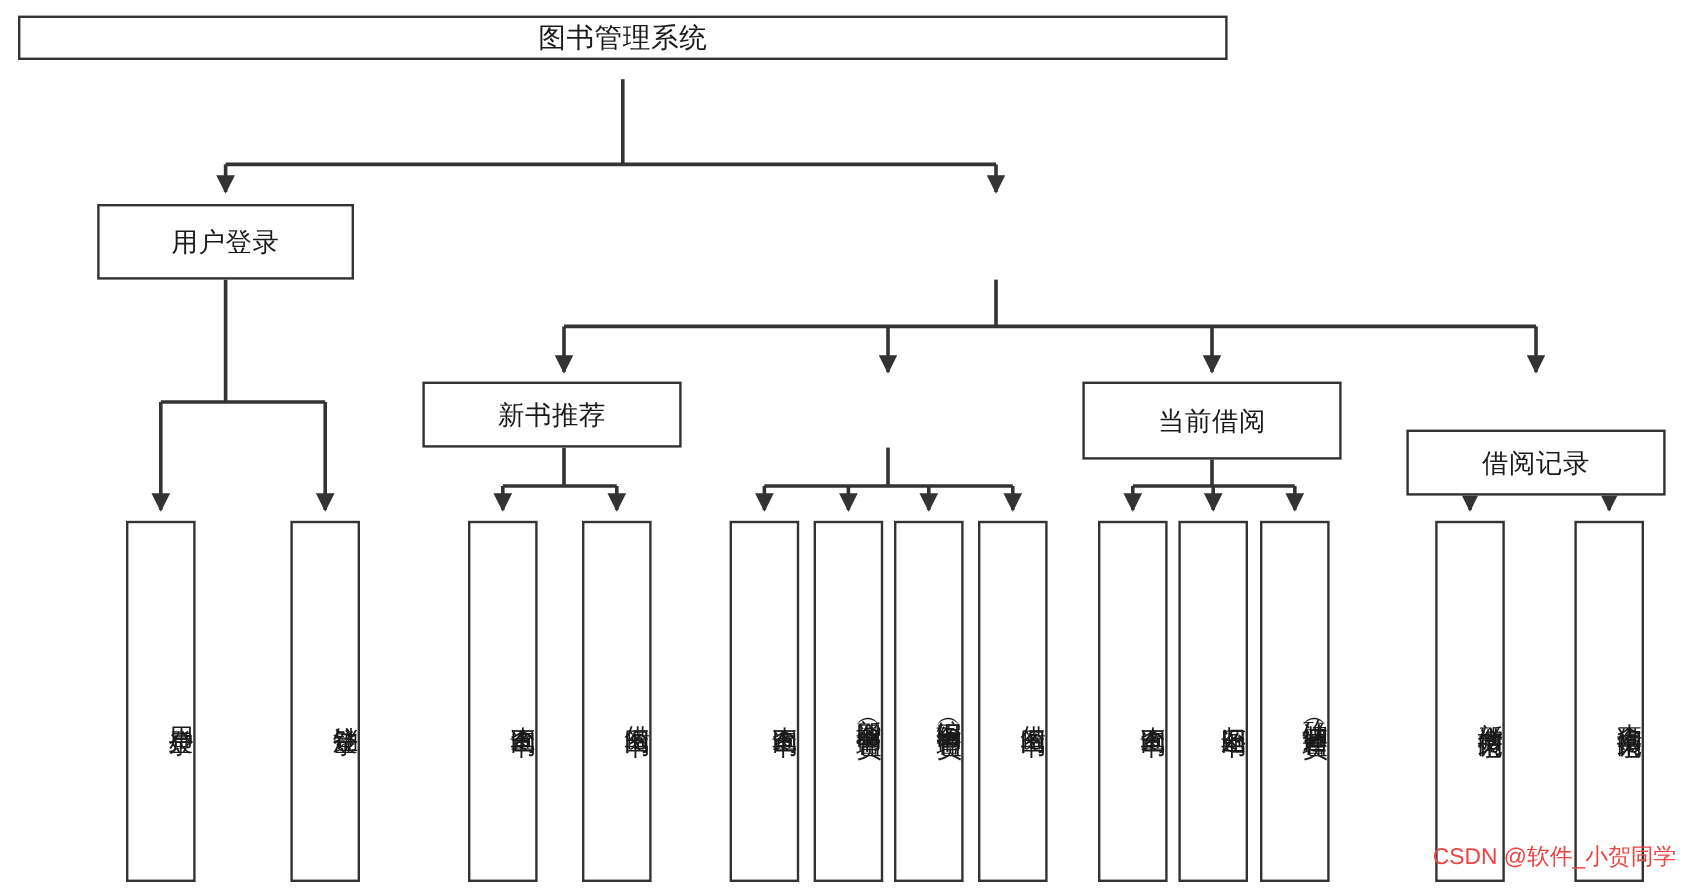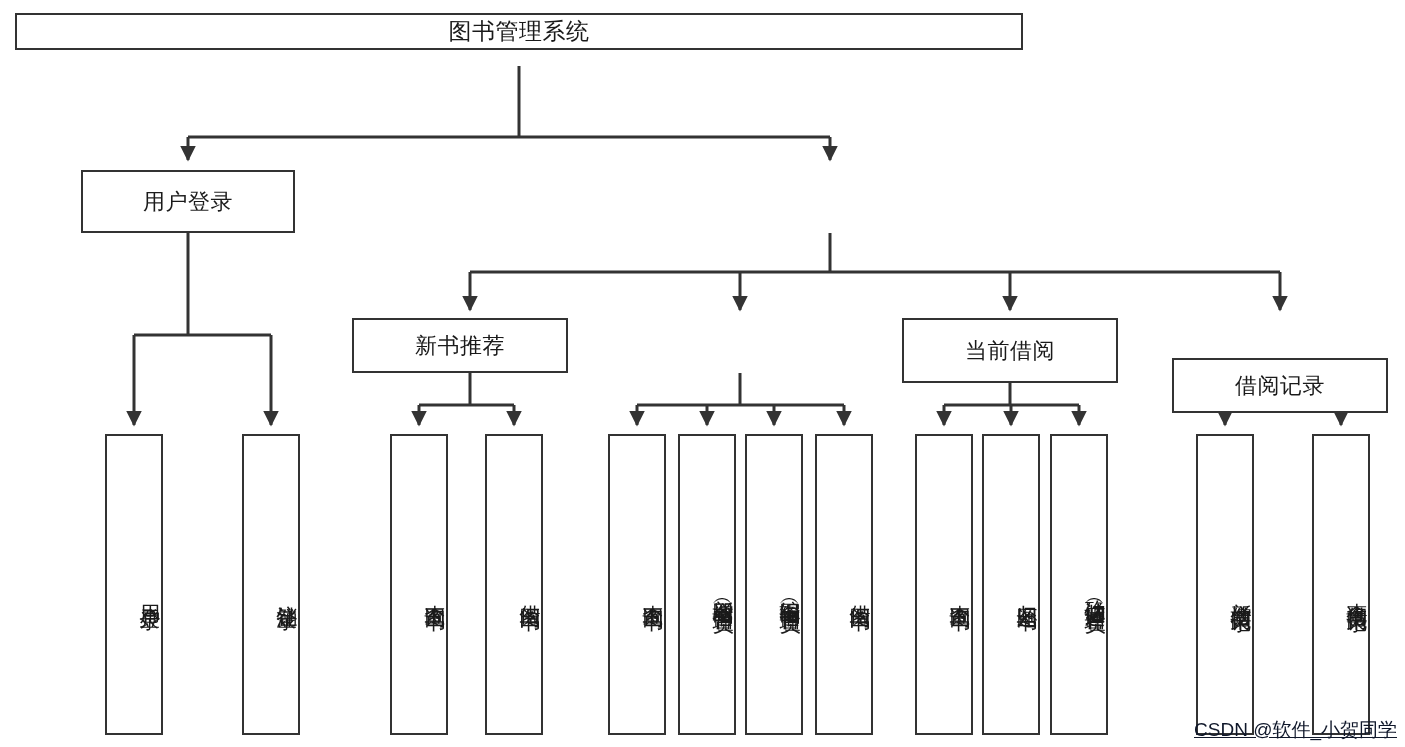--- a/index.html
+++ b/index.html
@@ -48,25 +48,24 @@
     position: absolute;
     left: 0;
     top: 0;
     width: 1405px;
     height: 747px;
     pointer-events: none;
   }
   .watermark {
     position: absolute;
     right: 8px;
-    bottom: 4px;
+    bottom: 20px;
     font-size: 19px;
-    color: #0f172a;
+    color: #ef4444;
     white-space: nowrap;
-    text-decoration: underline;
   }
 </style>
 </head>
 <body>
 
 <div id="canvas">
 
   <svg class="wires" viewBox="0 0 1405 747" xmlns="http://www.w3.org/2000/svg">
     <defs>
       <marker id="arrow" viewBox="0 0 10 10" refX="9" refY="5" markerWidth="5.2" markerHeight="5.2" orient="auto-start-reverse">

